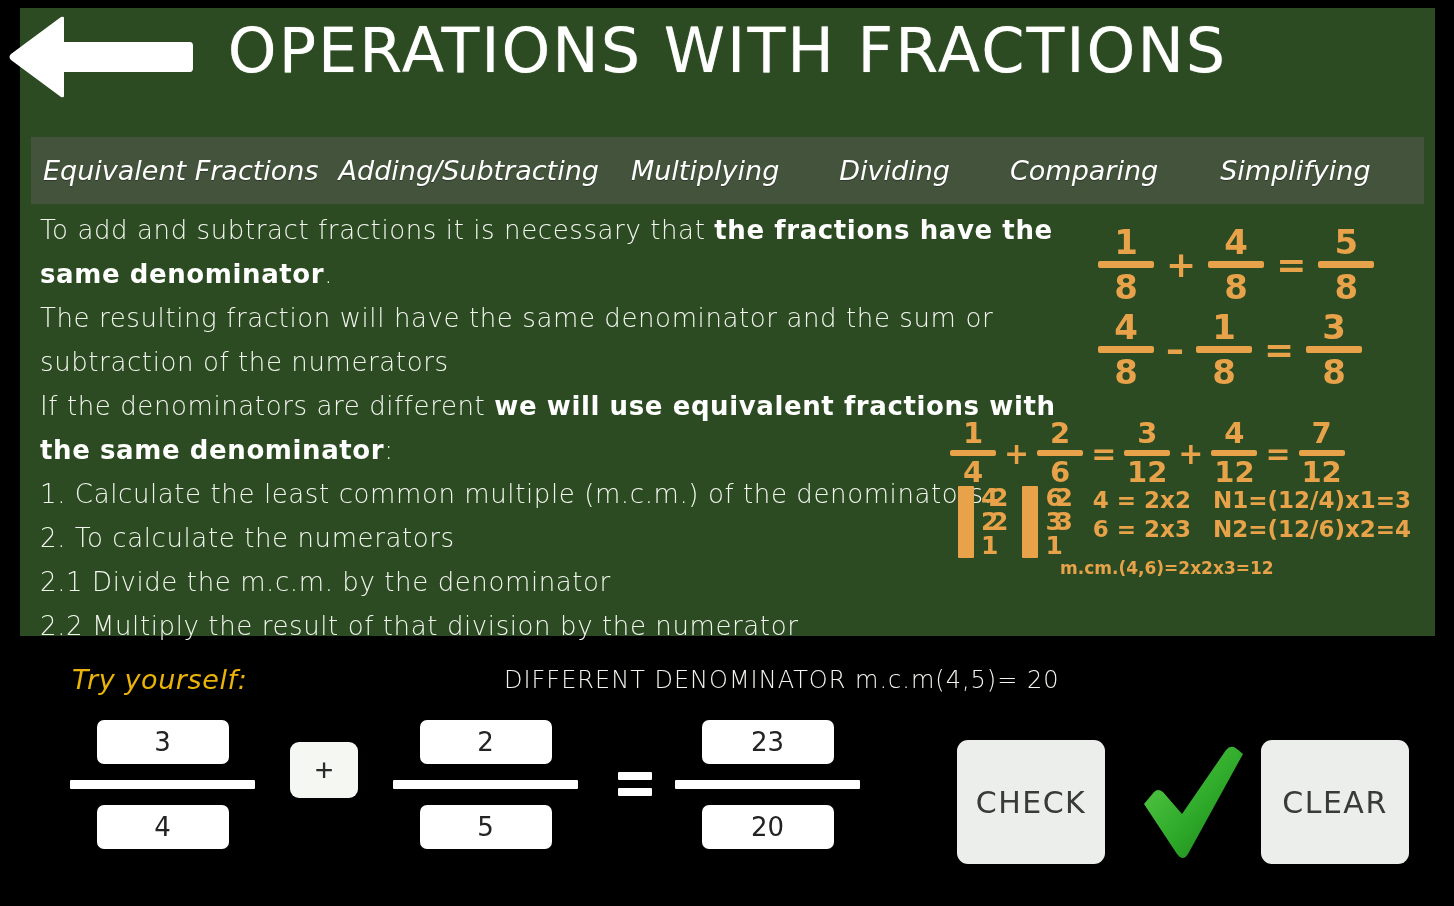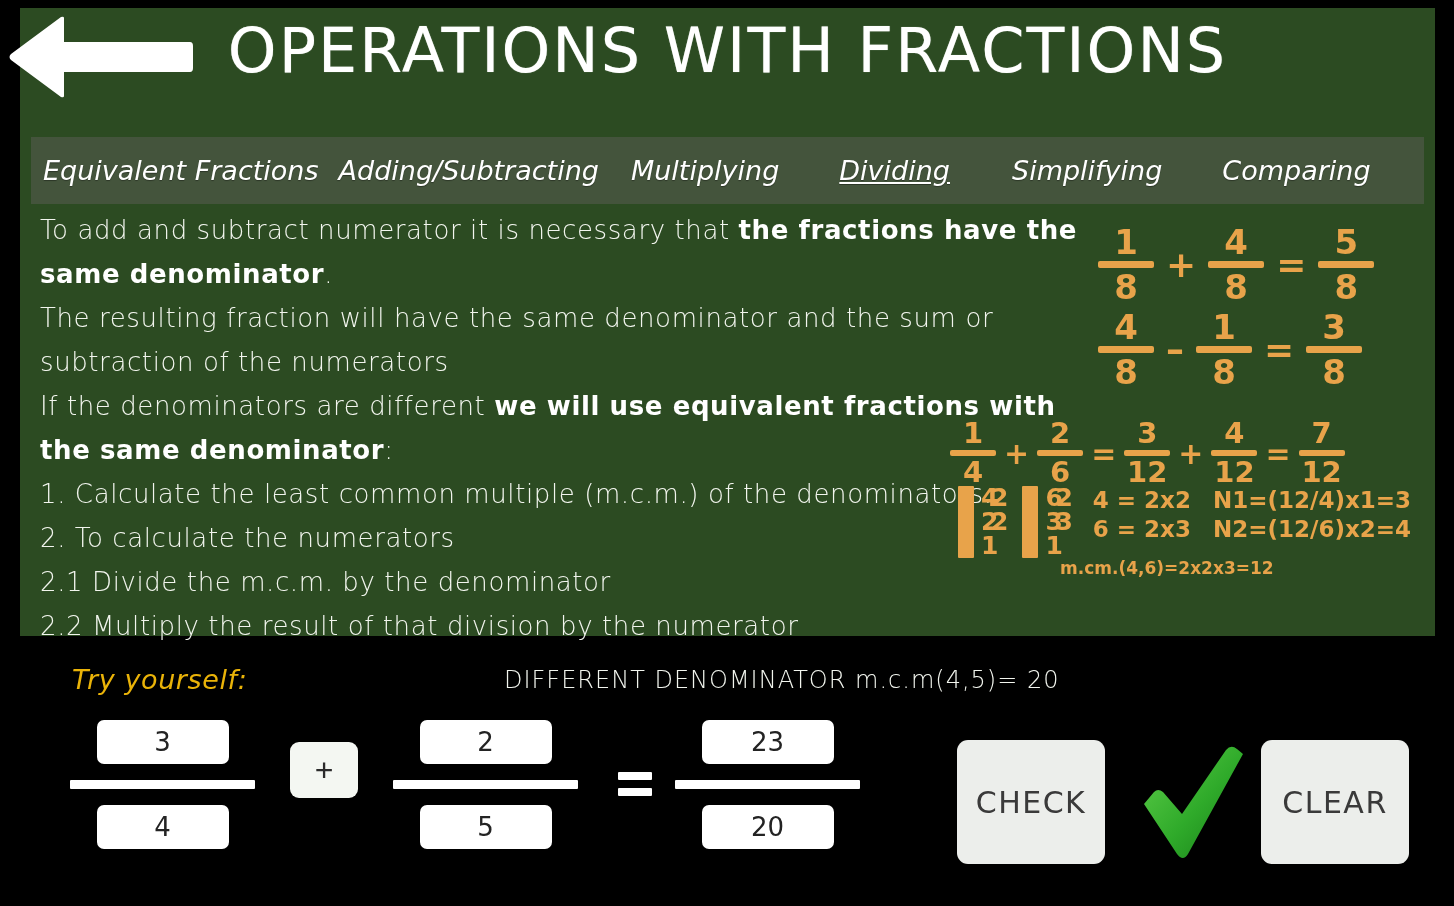--- a/index.html
+++ b/index.html
@@ -59,21 +59,21 @@
     font-style: italic;
     font-family: "DejaVu Sans", sans-serif;
     white-space: nowrap;
     cursor: pointer;
     padding: 4px 2px;
     text-shadow: 0 1px 1px rgba(0,0,0,.35);
   }
   .tab.t0 { margin-left: 10px; }
   .tab.t1 { margin-left: 16px; }
   .tab.t2 { margin-left: 28px; }
-  .tab.t3 { margin-left: 56px; text-decoration: underline; }
+  .tab.t3 { margin-left: 56px; }
   .tab.t4 { margin-left: 56px; }
   .tab.t5 { margin-left: 58px; }
 
   
   .lesson {
     position: absolute;
     left: 20px; top: 200px;
     width: 1050px;
   }
   .lesson p {
@@ -297,26 +297,26 @@
         <path d="M56 2 L56 26 L182 26 Q185 26 185 30 L185 52 Q185 56 182 56 L56 56 L56 80 Q56 82 53 81 L3 44 Q0 41 3 38 L53 1 Q56 0 56 2 Z" fill="#ffffff"></path>
       </svg>
       <div class="title">OPERATIONS WITH FRACTIONS</div>
     </div>
 
     <div class="tabbar">
       <div class="tab t0">Equivalent Fractions</div>
       <div class="tab t1">Adding/Subtracting</div>
       <div class="tab t2">Multiplying</div>
       <div class="tab t3">Dividing</div>
+      <div class="tab t4">Comparing</div>
       <div class="tab t5">Simplifying</div>
-      <div class="tab t4">Comparing</div>
     </div>
 
     <div class="lesson">
-      <p><span>To add and subtract numerator it is necessary that </span><b>the fractions have the same denominator</b><span>.</span></p>
+      <p><span>To add and subtract fractions it is necessary that </span><b>the fractions have the same denominator</b><span>.</span></p>
       <p>The resulting fraction will have the same denominator and the sum or subtraction of the numerators</p>
       <p><span>If the denominators are different </span><b>we will use equivalent fractions with the same denominator</b><span>:</span></p>
       <p>1. Calculate the least common multiple (m.c.m.) of the denominators.</p>
       <p>2. To calculate the numerators</p>
       <p>2.1 Divide the m.c.m. by the denominator</p>
       <p>2.2 Multiply the result of that division by the numerator</p>
     </div>
 
     <div class="fx-block-1">
 

